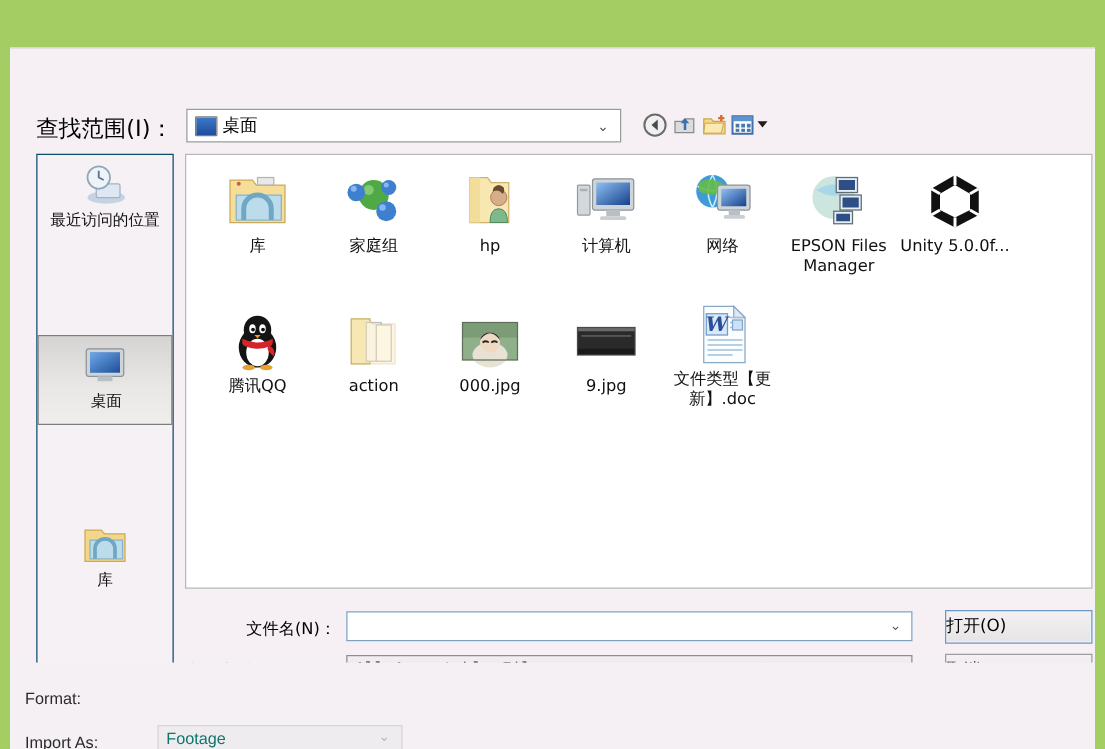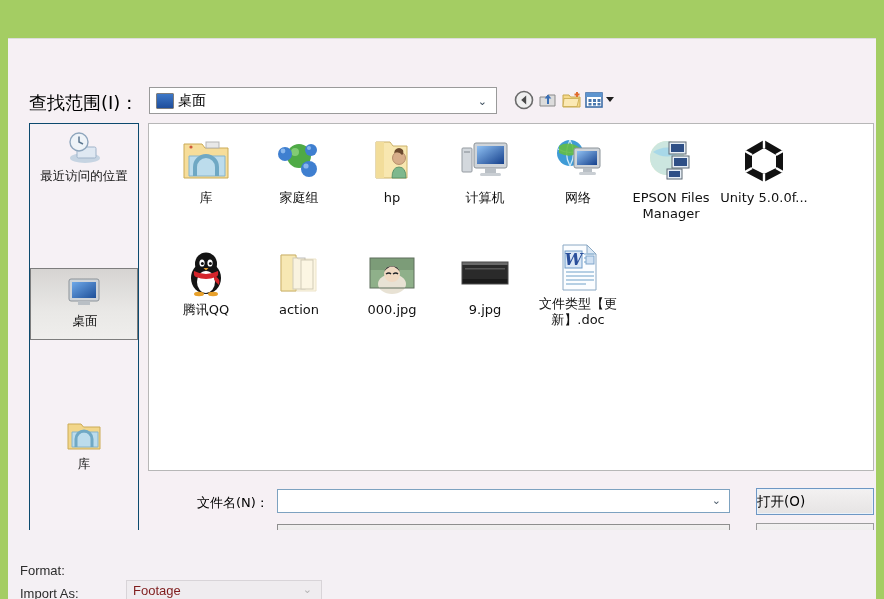--- a/index.html
+++ b/index.html
@@ -110,28 +110,28 @@
     border:1px solid #9c9c9c;box-sizing:border-box;
     font-size:13.5px;line-height:25px;cursor:pointer;
     font-family:"DejaVu Sans","Liberation Sans",sans-serif;
   }
   #btn-open{top:449px;border:1px solid #6e97c4;box-shadow:inset 0 0 0 1px #eaf2fa;}
   #btn-cancel{top:484px;}
 
   
   #ae-strip{position:absolute;left:8px;top:530px;width:868px;height:69px;background:#f4f0f4;}
   #format-label{position:absolute;left:12px;top:21px;font-size:13px;color:#2b2b2b;
-     font-family:"Liberation Sans",sans-serif;margin-top:12px;}
+     font-family:"Liberation Sans",sans-serif;}
   #importas-label{position:absolute;left:12px;top:56px;font-size:13px;color:#2b2b2b;
      font-family:"Liberation Sans",sans-serif;}
   #importas-combo{
     position:absolute;left:118px;top:50px;width:196px;height:22px;
     background:#efecef;border:1px solid #d8d4d8;box-sizing:border-box;cursor:pointer;
   }
-  #importas-combo .ia-text{position:absolute;left:6px;top:2px;font-size:13px;color:#7f1d1d;
+  #importas-combo .ia-text{position:absolute;left:6px;top:2px;font-size:13px;color:#0f766e;
      font-family:"Liberation Sans",sans-serif;}
   #importas-combo .ia-caret{position:absolute;right:9px;top:2px;font-size:11px;color:#b4b4b4;}
 </style>
 </head>
 <body>
 
 <div id="window">
 
 
   <div id="dialog">

